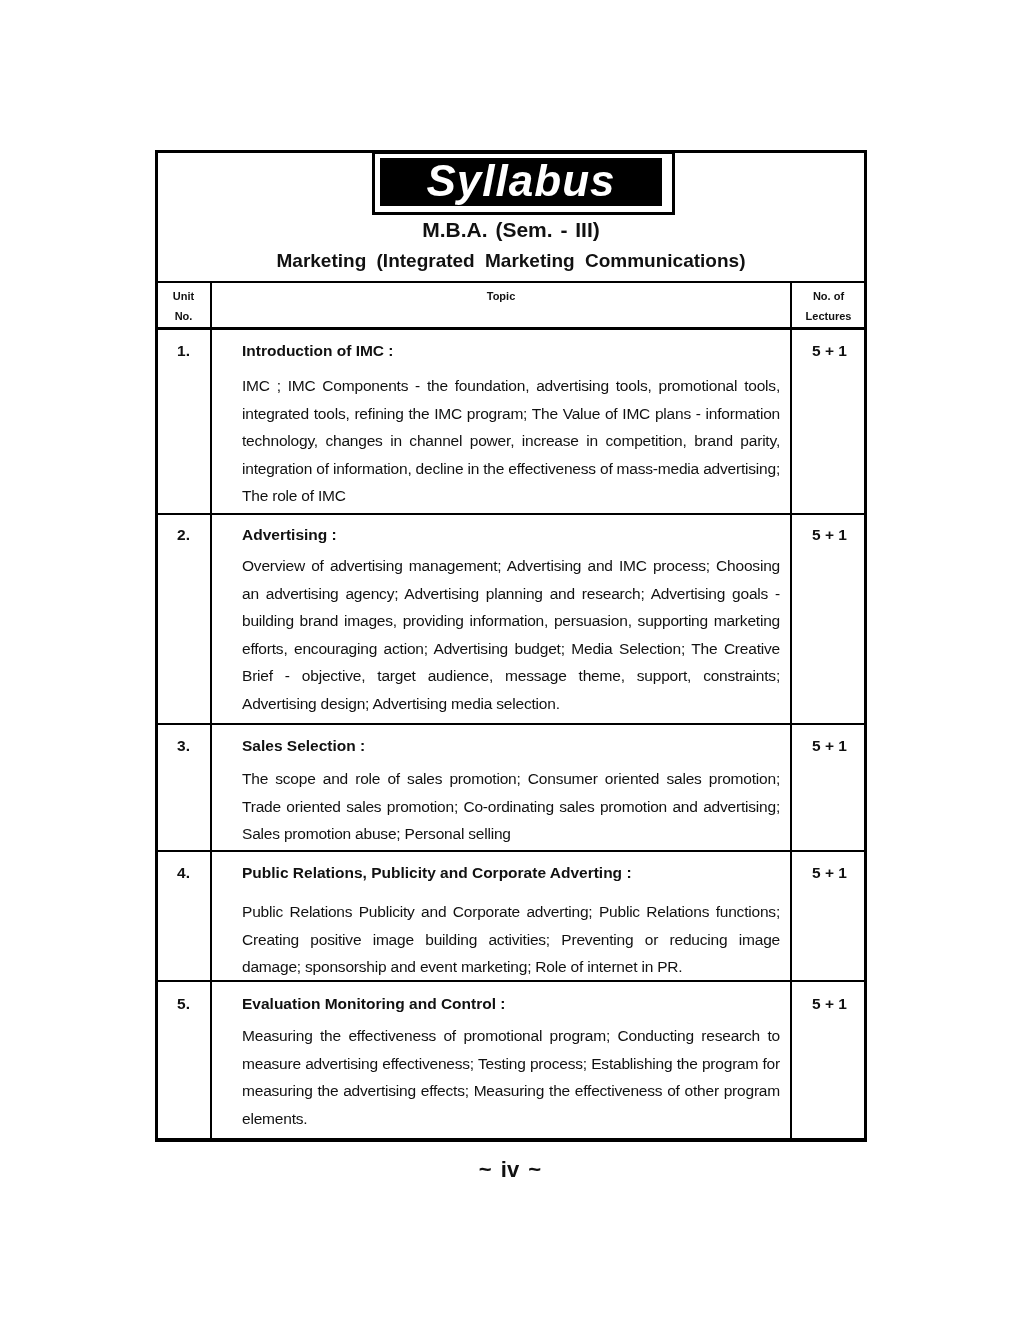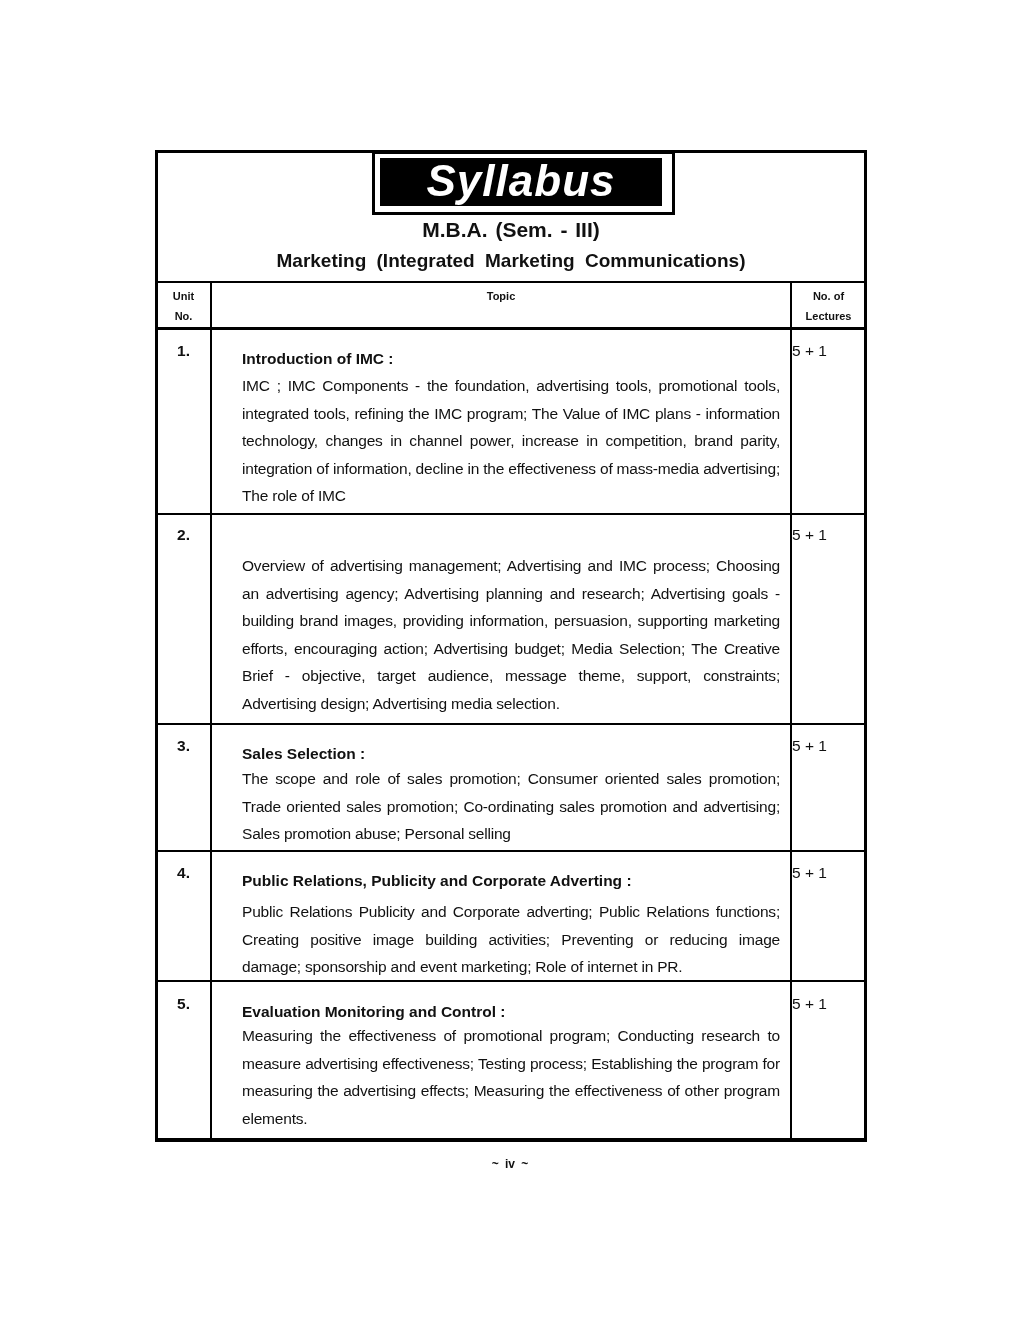--- a/index.html
+++ b/index.html
@@ -114,48 +114,47 @@
     font-weight: bold;
     font-size: 15.5px;
   }
   .rtitle {
     position: absolute;
     left: 87px;
     width: 545px;
     font-weight: bold;
     font-size: 15.5px;
     white-space: nowrap;
-    margin-top: 8px;
   }
   .rbody {
     position: absolute;
     left: 87px;
     width: 538px;
     font-size: 15.5px;
     line-height: 27.5px;
     letter-spacing: -0.2px;
     text-align: justify;
   }
   .rlect {
     position: absolute;
     left: 637px;
     width: 75px;
-    text-align: left;
-    font-weight: normal;
+    text-align: center;
+    font-weight: bold;
     font-size: 15.5px;
   }
 
   .footer {
     position: absolute;
     left: 0;
     top: 1157px;
     width: 1020px;
     text-align: center;
     font-weight: bold;
-    font-size: 12px;
+    font-size: 22px;
     word-spacing: 3px;
   }
 </style>
 </head>
 <body>
 
 <div class="page">
   <div class="doc">
 
     <div class="line b-top"></div>
@@ -186,20 +185,21 @@
       <div>No. of</div>
       <div>Lectures</div>
     </div>
 
     <div class="unitnum" style="top:192px">1.</div>
     <div class="rtitle" style="top:192px">Introduction of IMC :</div>
     <div class="rbody" style="top:222px">IMC ; IMC Components - the foundation, advertising tools, promotional tools, integrated tools, refining the IMC program; The Value of IMC plans - information technology, changes in channel power, increase in competition, brand parity, integration of information, decline in the effectiveness of mass-media advertising; The role of IMC</div>
     <div class="rlect" style="top:192px">5 + 1</div>
 
     <div class="unitnum" style="top:376px">2.</div>
+    <div class="rtitle" style="top:376px">Advertising :</div>
     <div class="rbody" style="top:402px">Overview of advertising management; Advertising and IMC process; Choosing an advertising agency; Advertising planning and research; Advertising goals - building brand images, providing information, persuasion, supporting marketing efforts, encouraging action; Advertising budget; Media Selection; The Creative Brief - objective, target audience, message theme, support, constraints; Advertising design; Advertising media selection.</div>
     <div class="rlect" style="top:376px">5 + 1</div>
 
     <div class="unitnum" style="top:587px">3.</div>
     <div class="rtitle" style="top:587px">Sales Selection :</div>
     <div class="rbody" style="top:615px">The scope and role of sales promotion; Consumer oriented sales promotion; Trade oriented sales promotion; Co-ordinating sales promotion and advertising; Sales promotion abuse; Personal selling</div>
     <div class="rlect" style="top:587px">5 + 1</div>
 
     <div class="unitnum" style="top:714px">4.</div>
     <div class="rtitle" style="top:714px">Public Relations, Publicity and Corporate Adverting :</div>

